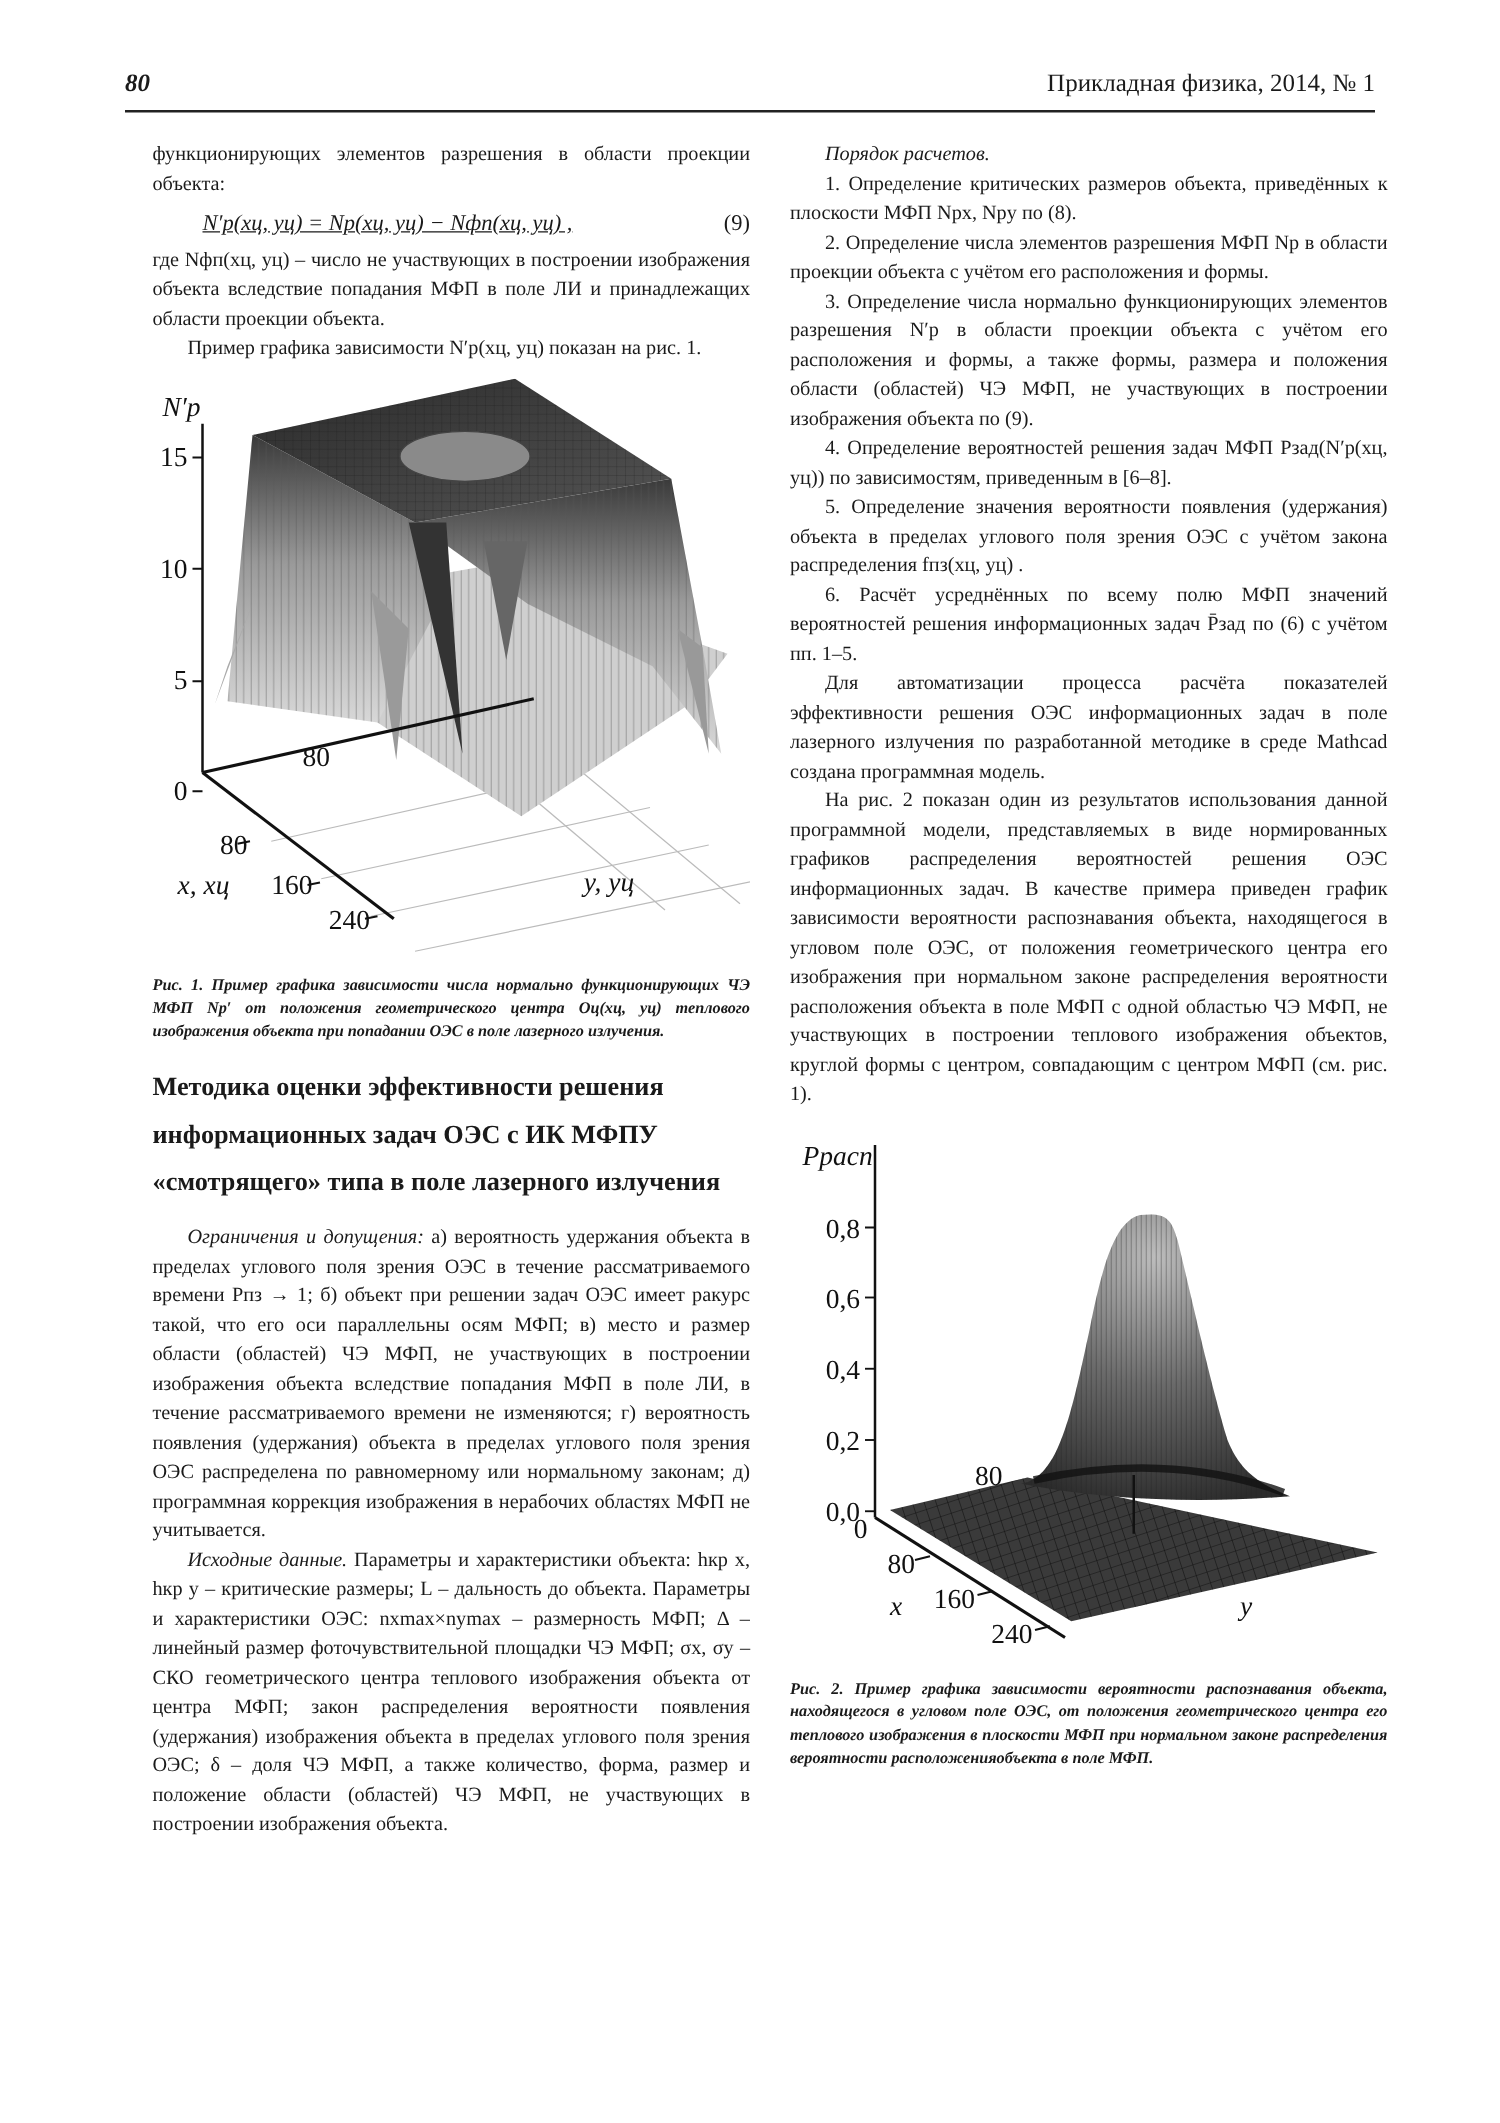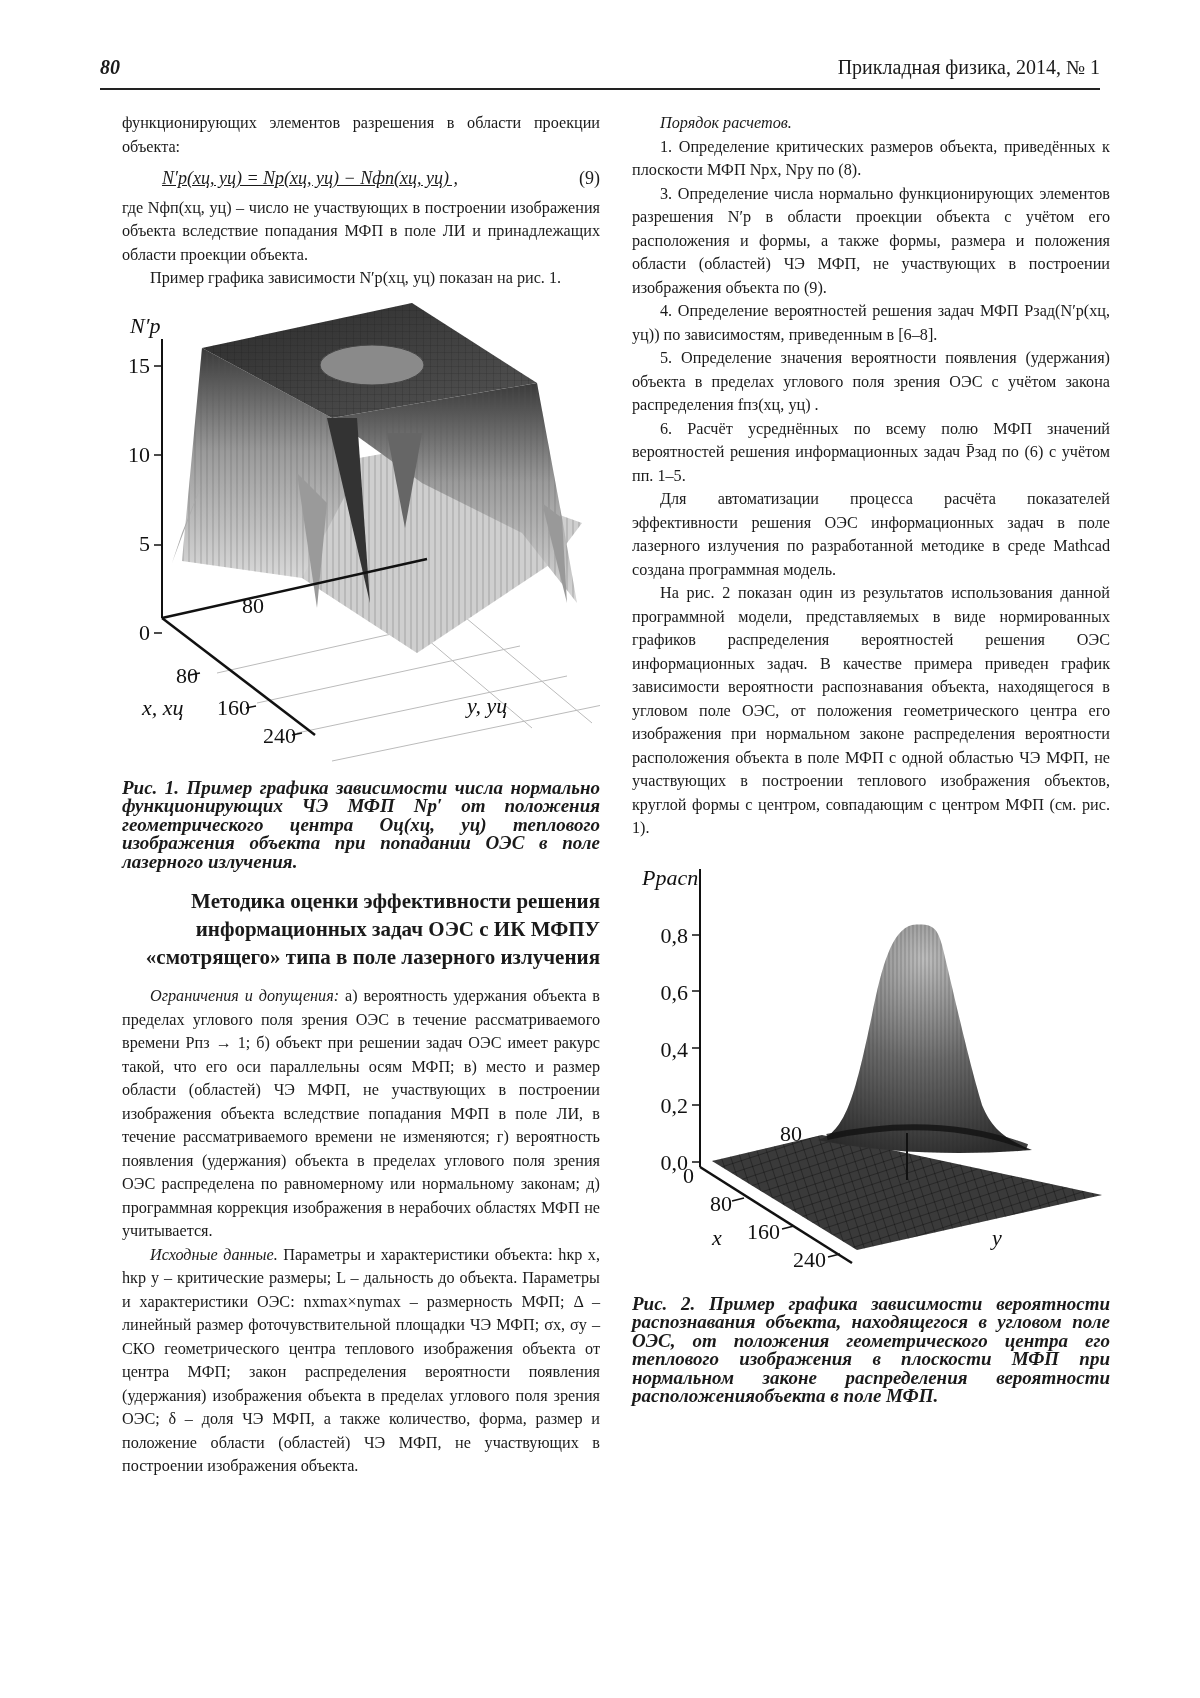--- a/index.html
+++ b/index.html
@@ -11,22 +11,22 @@
   .col{position:absolute;top:112px;width:478px;font-size:16.2px;line-height:23.5px;text-align:justify;}
   .col.left{left:122px;}
   .col.right{left:632px;}
   p{margin:0;}
   .ind{text-indent:28px;}
   .it{font-style:italic;}
   .eq{display:flex;justify-content:space-between;align-items:center;margin:8px 0 6px 0;font-style:italic;font-size:18px;}
   .eq .body{margin-left:40px;text-decoration:underline;}
   .eq .num{font-style:normal;}
   .fig{position:relative;margin:0;}
-  .caption{font-weight:bold;font-style:italic;font-size:19px;line-height:18.5px;text-align:justify;}
-  h2{font-size:21px;line-height:28px;font-weight:bold;text-align:right;margin:16px 0 14px 0;}
+  .caption{font-weight:bold;font-style:italic;font-size:13px;line-height:18.5px;text-align:justify;}
+  h2{font-size:21px;line-height:38px;font-weight:bold;text-align:left;margin:16px 0 14px 0;}
   h3{font-size:18.5px;font-weight:bold;text-align:center;margin:12px 0 12px 0;letter-spacing:0.2px;}
   svg text{font-family:"Liberation Serif","DejaVu Serif",serif;}
 </style>
 </head>
 <body>
 
 <div class="hdr">
   <span class="pn">80</span>
   <span class="jn">Прикладная физика, 2014, № 1</span>
 </div>
@@ -124,20 +124,21 @@
 
   <h2>Методика оценки эффективности решения информационных задач ОЭС с ИК МФПУ «смотрящего» типа в поле лазерного излучения</h2>
 
   <p class="ind"><span class="it">Ограничения и допущения:</span><span> а) вероятность удержания объекта в пределах углового поля зрения ОЭС в течение рассматриваемого времени Pпз → 1; б) объект при решении задач ОЭС имеет ракурс такой, что его оси параллельны осям МФП; в) место и размер области (областей) ЧЭ МФП, не участвующих в построении изображения объекта вследствие попадания МФП в поле ЛИ, в течение рассматриваемого времени не изменяются; г) вероятность появления (удержания) объекта в пределах углового поля зрения ОЭС распределена по равномерному или нормальному законам; д) программная коррекция изображения в нерабочих областях МФП не учитывается.</span></p>
   <p class="ind"><span class="it">Исходные данные.</span><span> Параметры и характеристики объекта: hкр x, hкр y – критические размеры; L – дальность до объекта. Параметры и характеристики ОЭС: nxmax×nymax – размерность МФП; Δ – линейный размер фоточувствительной площадки ЧЭ МФП; σx, σy – СКО геометрического центра теплового изображения объекта от центра МФП; закон распределения вероятности появления (удержания) изображения объекта в пределах углового поля зрения ОЭС; δ – доля ЧЭ МФП, а также количество, форма, размер и положение области (областей) ЧЭ МФП, не участвующих в построении изображения объекта.</span></p>
 </div>
 
 <div class="col right">
   <p class="ind it">Порядок расчетов.</p>
   <p class="ind">1. Определение критических размеров объекта, приведённых к плоскости МФП Npx, Npy по (8).</p>
+  <p class="ind">2. Определение числа элементов разрешения МФП Np в области проекции объекта с учётом его расположения и формы.</p>
   <p class="ind">3. Определение числа нормально функционирующих элементов разрешения N′p в области проекции объекта с учётом его расположения и формы, а также формы, размера и положения области (областей) ЧЭ МФП, не участвующих в построении изображения объекта по (9).</p>
   <p class="ind">4. Определение вероятностей решения задач МФП Pзад(N′p(xц, yц)) по зависимостям, приведенным в [6–8].</p>
   <p class="ind">5. Определение значения вероятности появления (удержания) объекта в пределах углового поля зрения ОЭС с учётом закона распределения fпз(xц, yц) .</p>
   <p class="ind">6. Расчёт усреднённых по всему полю МФП значений вероятностей решения информационных задач P̄зад по (6) с учётом пп. 1–5.</p>
   <p class="ind">Для автоматизации процесса расчёта показателей эффективности решения ОЭС информационных задач в поле лазерного излучения по разработанной методике в среде Mathcad создана программная модель.</p>
 
 
   <p class="ind">На рис. 2 показан один из результатов использования данной программной модели, представляемых в виде нормированных графиков распределения вероятностей решения ОЭС информационных задач. В качестве примера приведен график зависимости вероятности распознавания объекта, находящегося в угловом поле ОЭС, от положения геометрического центра его изображения при нормальном законе распределения вероятности расположения объекта в поле МФП с одной областью ЧЭ МФП, не участвующих в построении теплового изображения объектов, круглой формы с центром, совпадающим с центром МФП (см. рис. 1).</p>
 
   <div class="fig" style="height:440px;margin-top:14px;">

